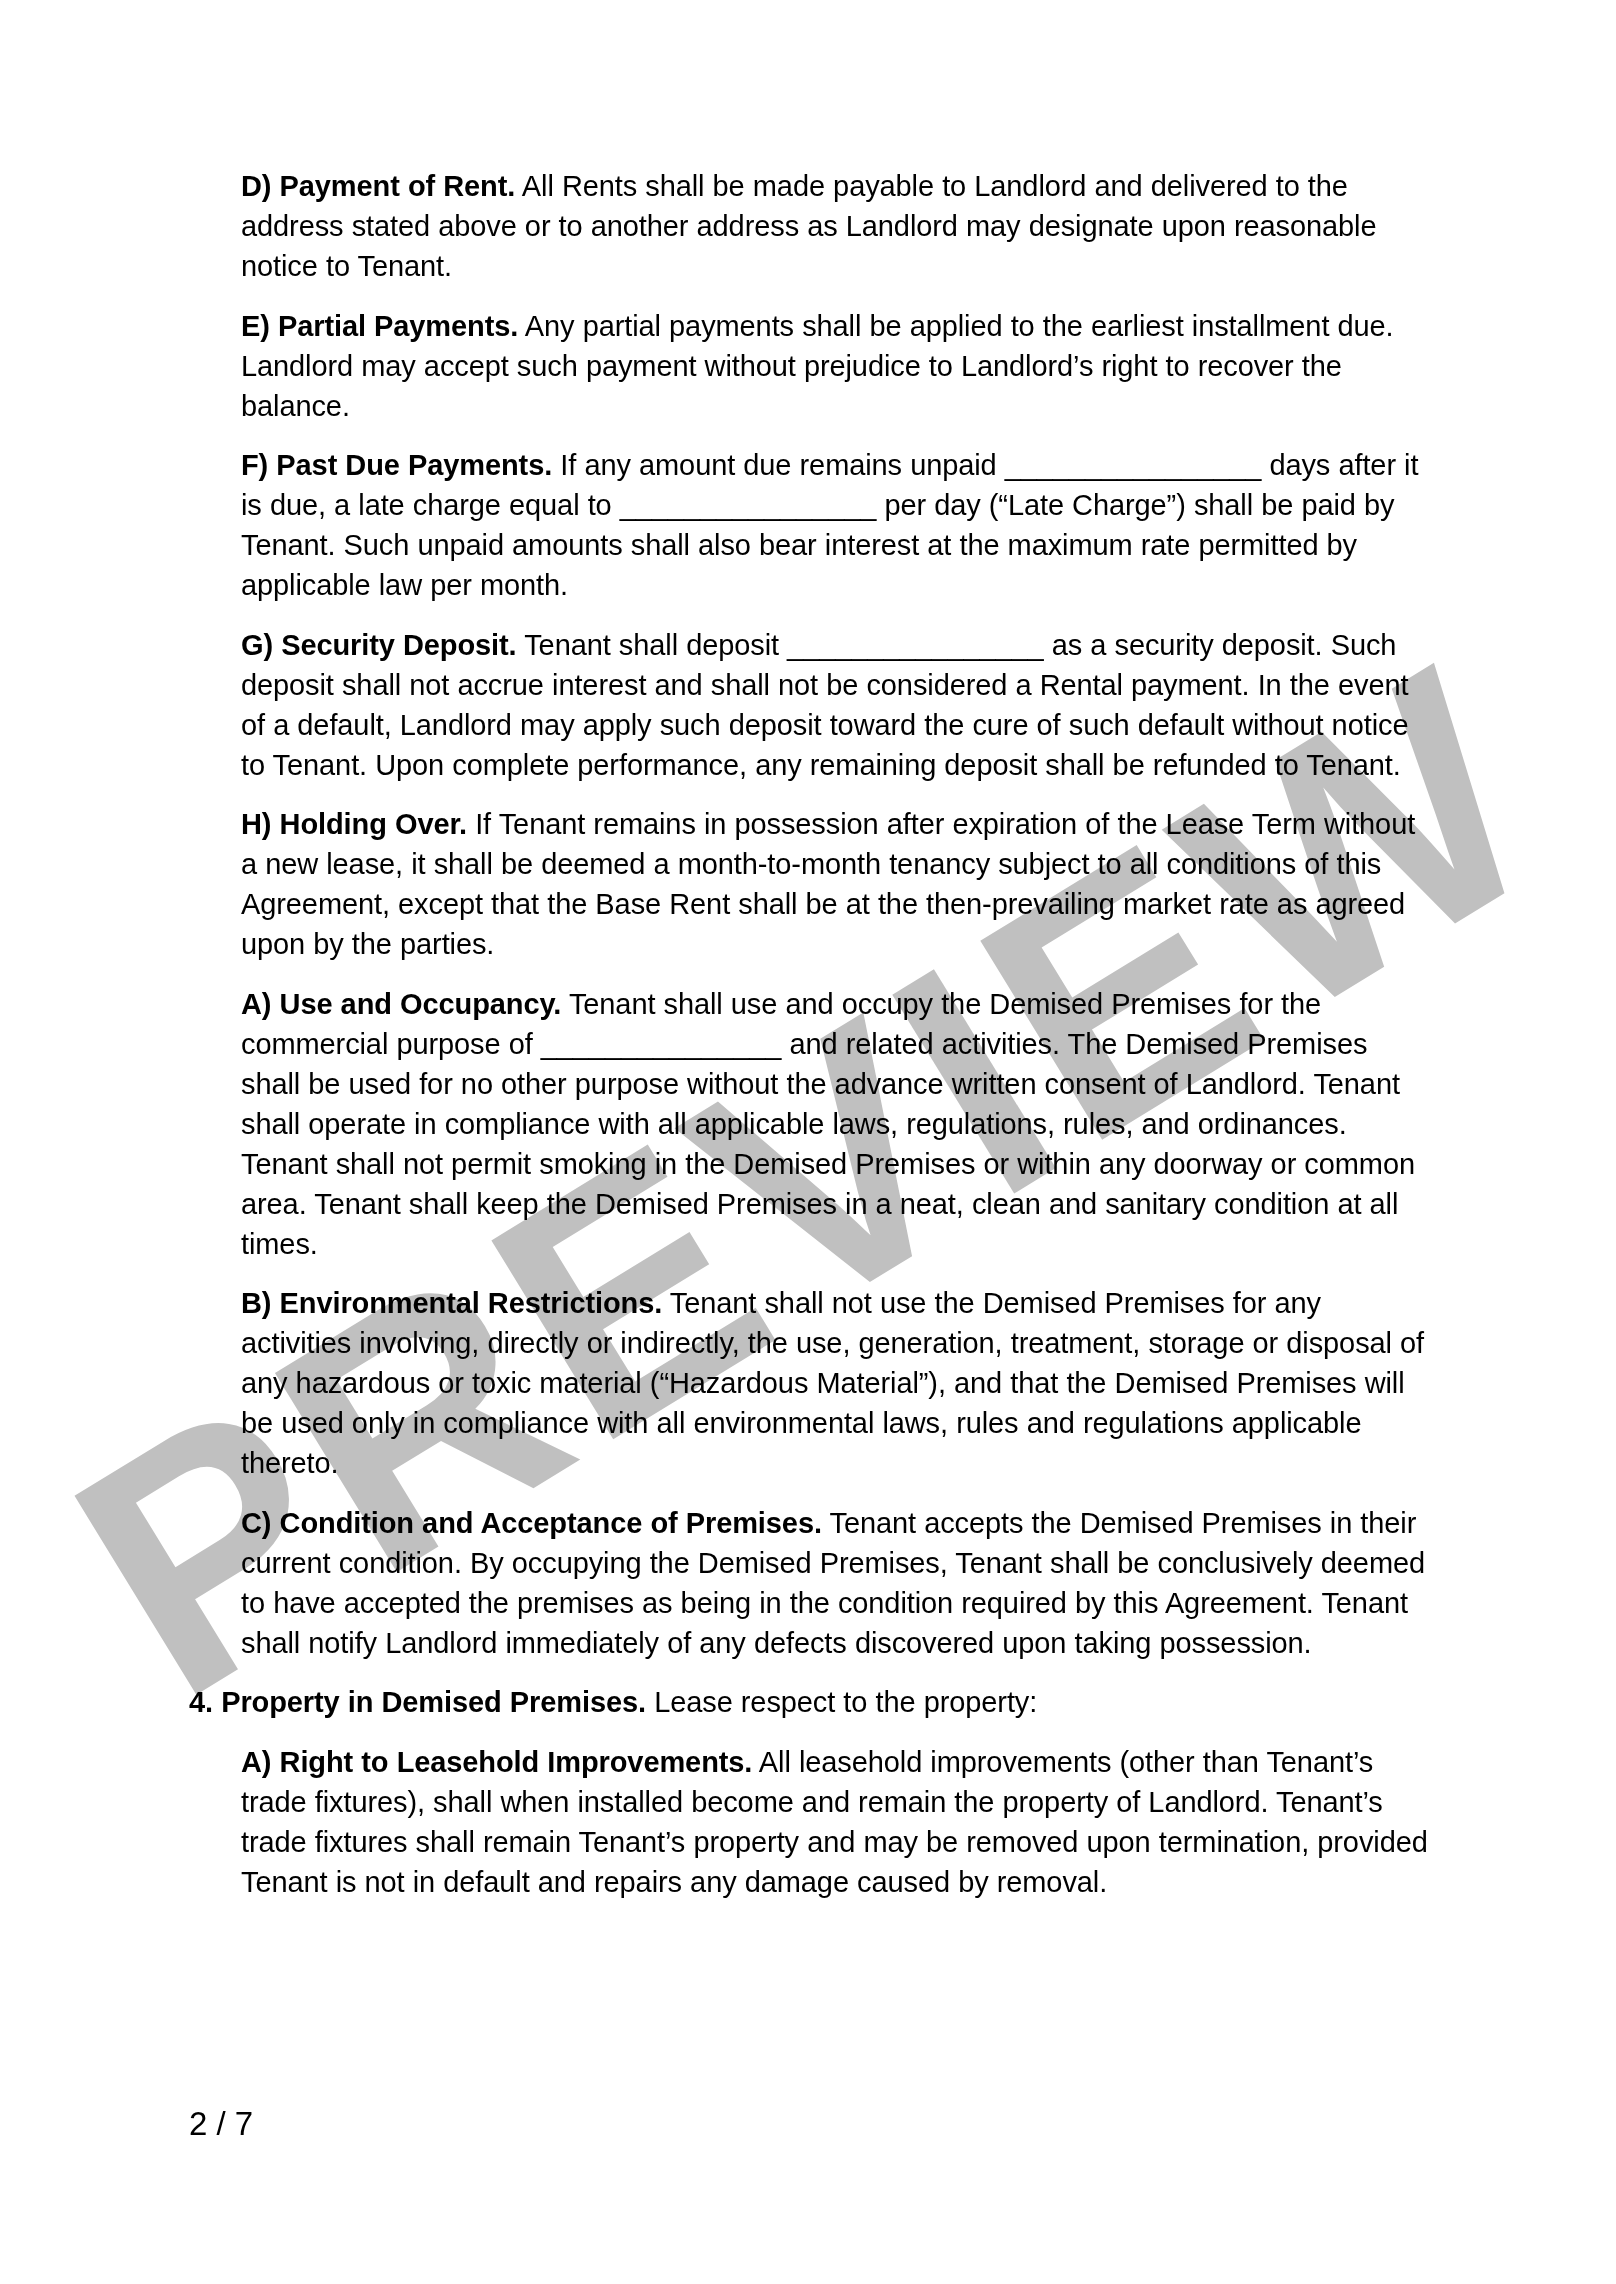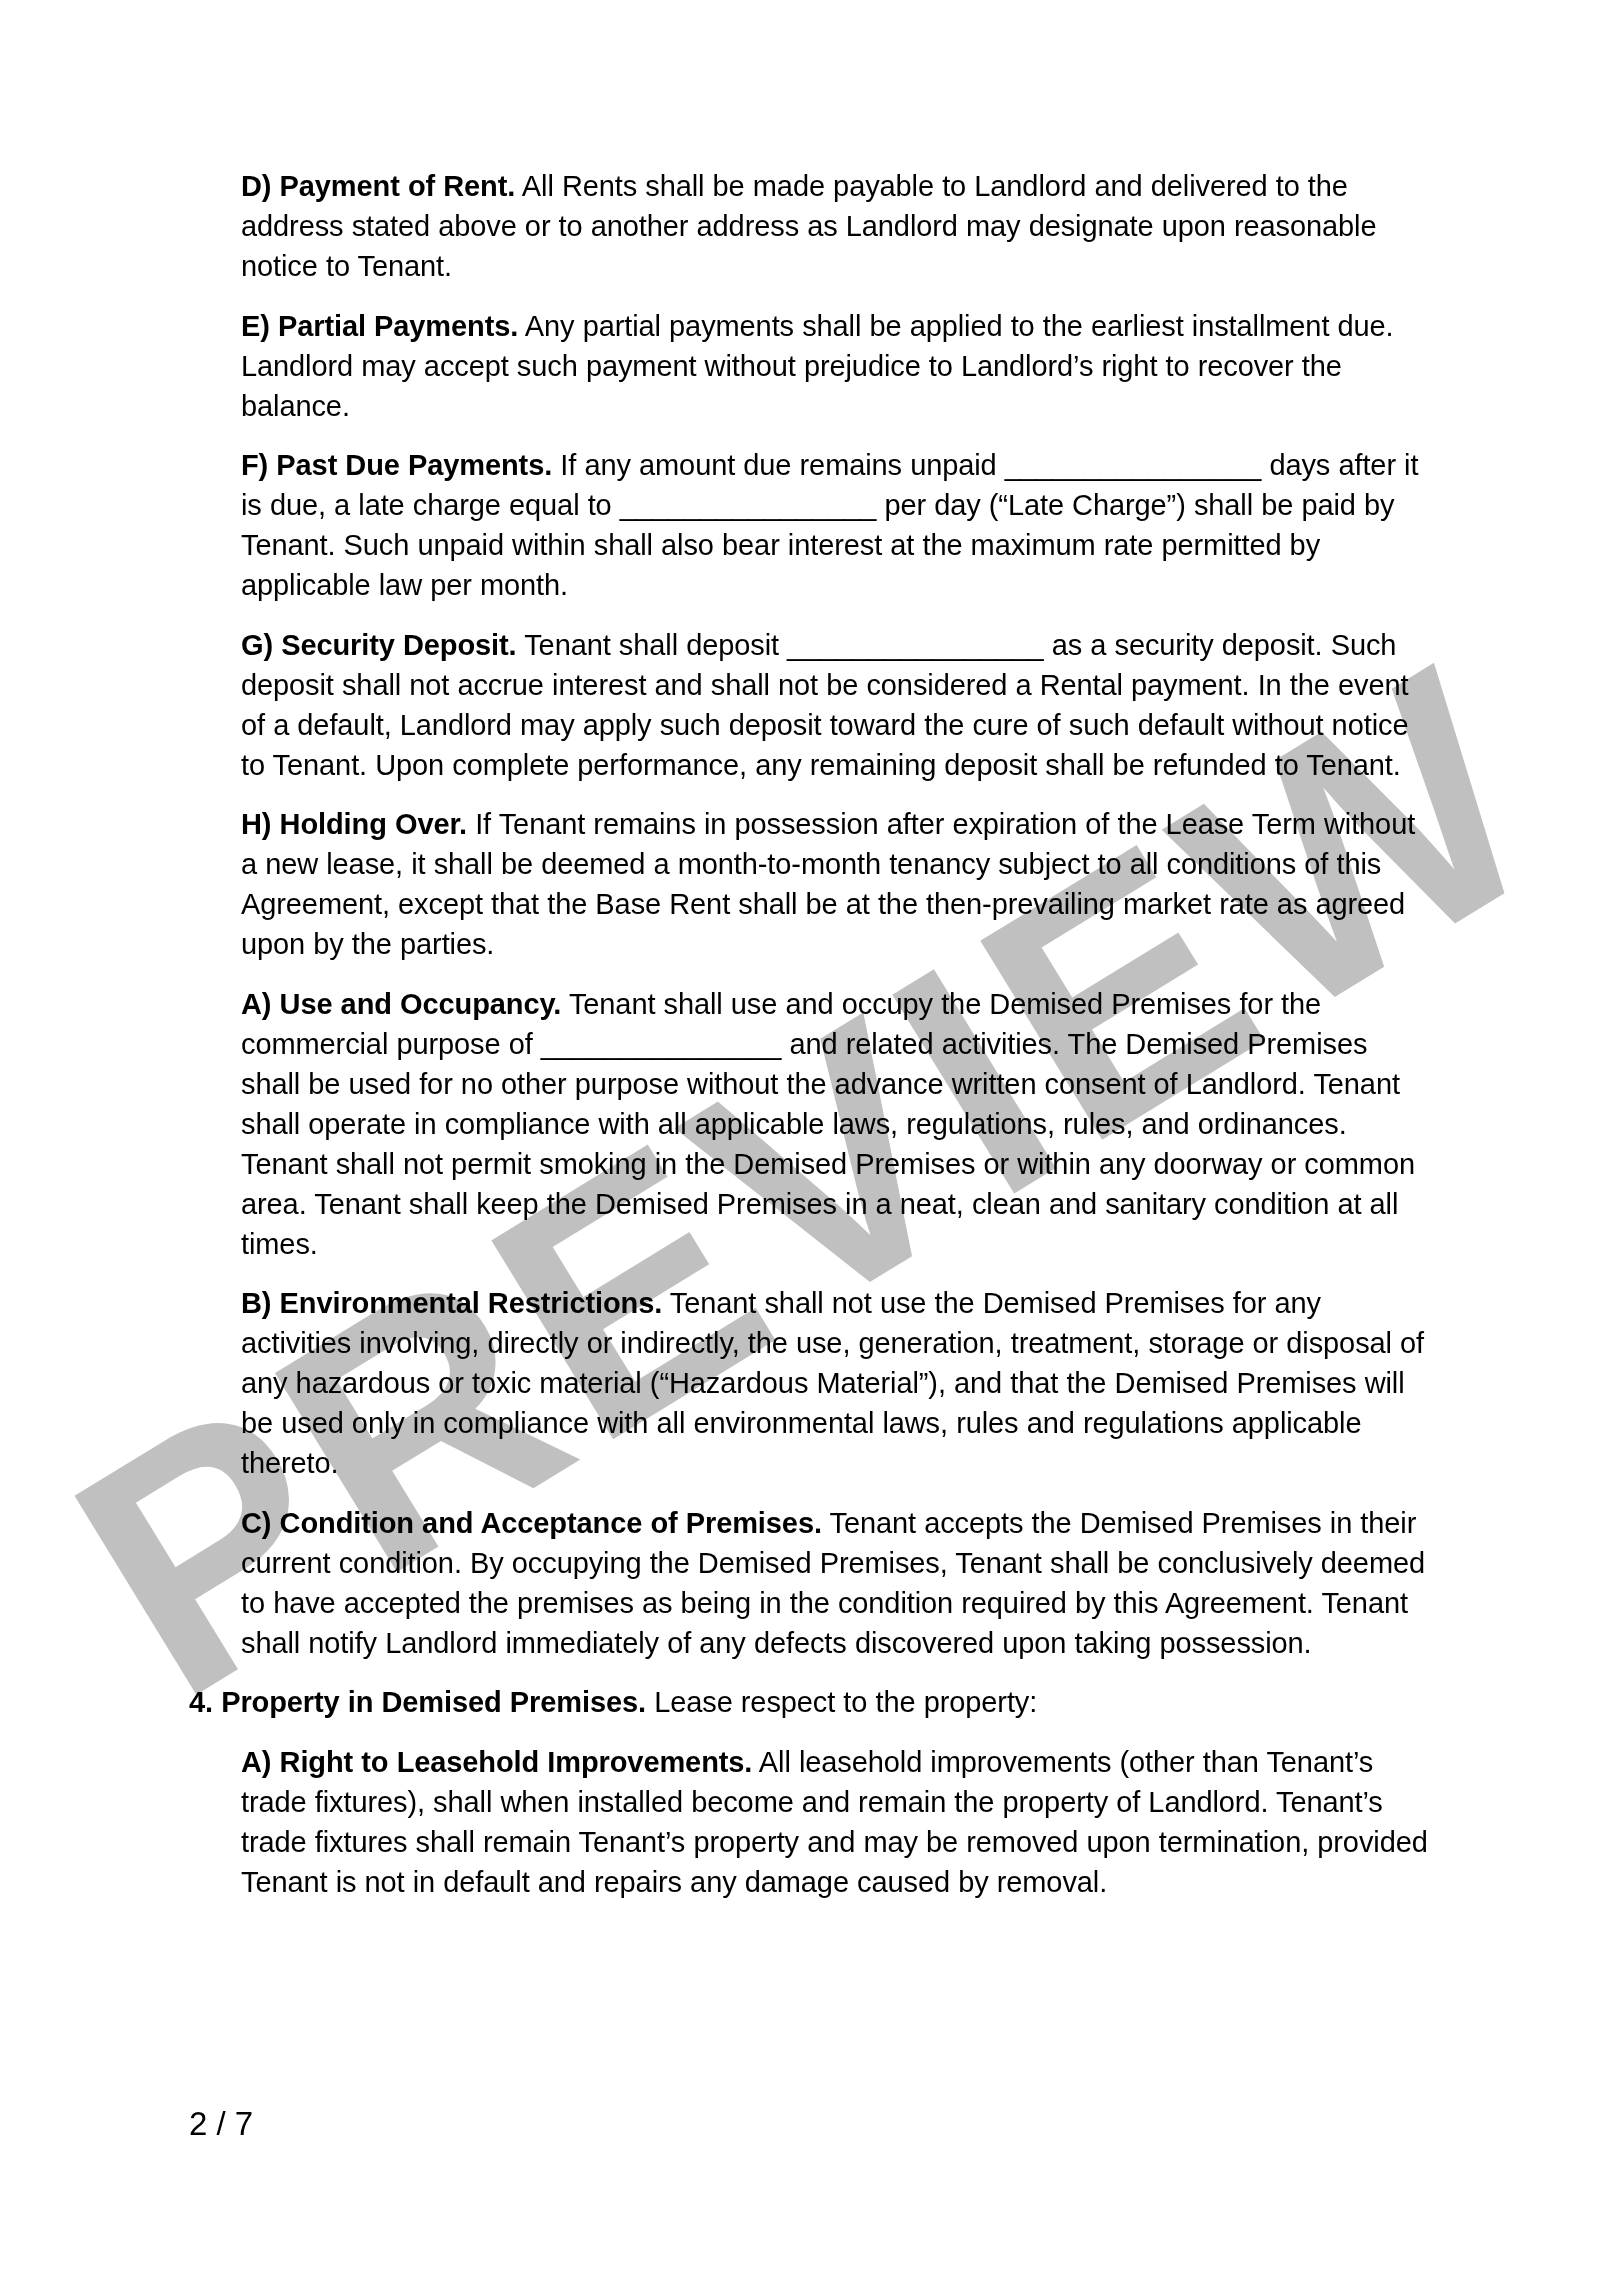--- a/index.html
+++ b/index.html
@@ -119,21 +119,21 @@
 <div class="page">
 
   <div class="watermark-layer">
     <div class="watermark-text">PREVIEW</div>
   </div>
 
   <div class="content">
     <div class="body-block" id="body-block">
         <p class="para sub"><span class="lbl">D) Payment of Rent.</span><span class="body"> All Rents shall be made payable to Landlord and delivered to the address stated above or to another address as Landlord may designate upon reasonable notice to Tenant.</span></p>
         <p class="para sub"><span class="lbl">E) Partial Payments.</span><span class="body"> Any partial payments shall be applied to the earliest installment due. Landlord may accept such payment without prejudice to Landlord’s right to recover the balance.</span></p>
-        <p class="para sub"><span class="lbl">F) Past Due Payments.</span><span class="body"> If any amount due remains unpaid ________________ days after it is due, a late charge equal to ________________ per day (“Late Charge”) shall be paid by Tenant. Such unpaid within shall also bear interest at the maximum rate permitted by applicable law per month.</span></p>
+        <p class="para sub"><span class="lbl">F) Past Due Payments.</span><span class="body"> If any amount due remains unpaid ________________ days after it is due, a late charge equal to ________________ per day (“Late Charge”) shall be paid by Tenant. Such unpaid amounts shall also bear interest at the maximum rate permitted by applicable law per month.</span></p>
         <p class="para sub"><span class="lbl">G) Security Deposit.</span><span class="body"> Tenant shall deposit ________________ as a security deposit. Such deposit shall not accrue interest and shall not be considered a Rental payment. In the event of a default, Landlord may apply such deposit toward the cure of such default without notice to Tenant. Upon complete performance, any remaining deposit shall be refunded to Tenant.</span></p>
         <p class="para sub"><span class="lbl">H) Holding Over.</span><span class="body"> If Tenant remains in possession after expiration of the Lease Term without a new lease, it shall be deemed a month-to-month tenancy subject to all conditions of this Agreement, except that the Base Rent shall be at the then-prevailing market rate as agreed upon by the parties.</span></p>
         <p class="para sub"><span class="lbl">A) Use and Occupancy.</span><span class="body"> Tenant shall use and occupy the Demised Premises for the commercial purpose of _______________ and related activities. The Demised Premises shall be used for no other purpose without the advance written consent of Landlord. Tenant shall operate in compliance with all applicable laws, regulations, rules, and ordinances. Tenant shall not permit smoking in the Demised Premises or within any doorway or common area. Tenant shall keep the Demised Premises in a neat, clean and sanitary condition at all times.</span></p>
         <p class="para sub"><span class="lbl">B) Environmental Restrictions.</span><span class="body"> Tenant shall not use the Demised Premises for any activities involving, directly or indirectly, the use, generation, treatment, storage or disposal of any hazardous or toxic material (“Hazardous Material”), and that the Demised Premises will be used only in compliance with all environmental laws, rules and regulations applicable thereto.</span></p>
         <p class="para sub"><span class="lbl">C) Condition and Acceptance of Premises.</span><span class="body"> Tenant accepts the Demised Premises in their current condition. By occupying the Demised Premises, Tenant shall be conclusively deemed to have accepted the premises as being in the condition required by this Agreement. Tenant shall notify Landlord immediately of any defects discovered upon taking possession.</span></p>
         <p class="para top"><span class="lbl">4. Property in Demised Premises.</span><span class="body"> Lease respect to the property:</span></p>
         <p class="para sub"><span class="lbl">A) Right to Leasehold Improvements.</span><span class="body"> All leasehold improvements (other than Tenant’s trade fixtures), shall when installed become and remain the property of Landlord. Tenant’s trade fixtures shall remain Tenant’s property and may be removed upon termination, provided Tenant is not in default and repairs any damage caused by removal.</span></p>
       </div>
   </div>
 

